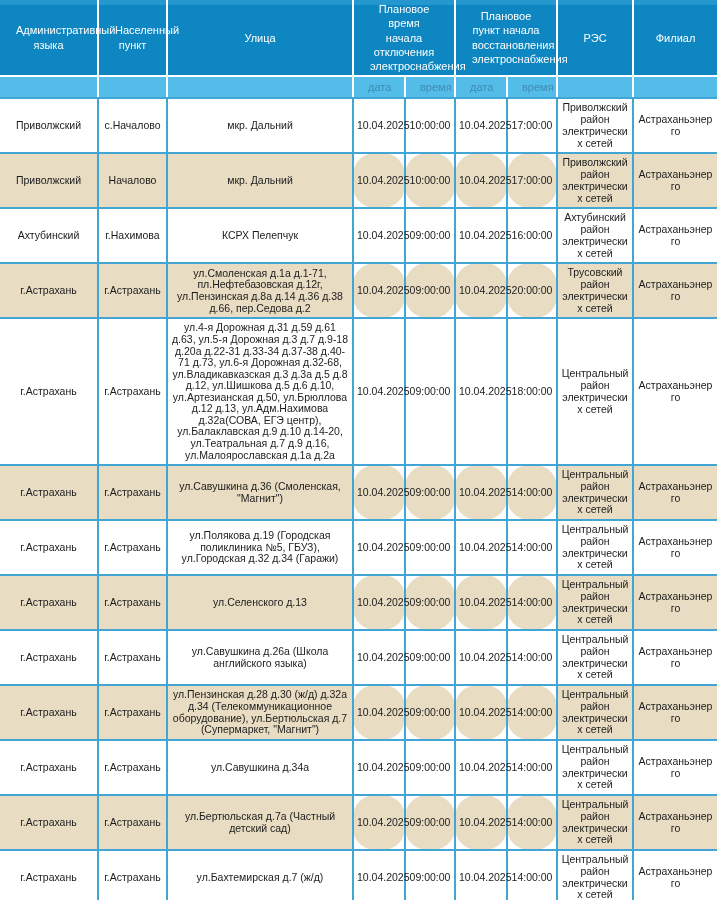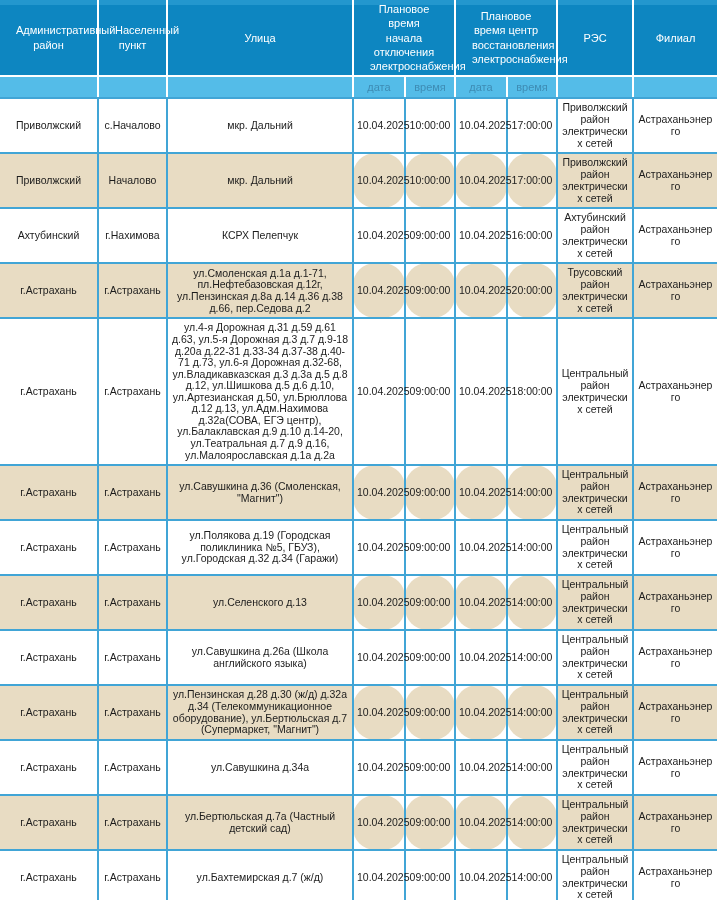--- a/index.html
+++ b/index.html
@@ -26,21 +26,21 @@
   
   thead tr.sub th {
     background: #54bce8;
     color: #3e8cb4;
     font-weight: normal;
     font-size: 11px;
     vertical-align: middle;
     border-right: 2px solid #ffffff;
     border-bottom: 2px solid #41a5d6;
     height: 18px;
-    padding: 1px 8px;
+    padding: 1px 14px;
   }
   thead tr.sub th:last-child { border-right: none; }
 
   tbody td {
     background: #ffffff;
     border-right: 2px solid #41a5d6;
     border-bottom: 2px solid #41a5d6;
     text-align: center;
     vertical-align: middle;
     font-size: 10.5px;
@@ -67,25 +67,25 @@
         <col style="width:186px">
       <col style="width:52px">
         <col style="width:50px">
         <col style="width:52px">
         <col style="width:50px">
       <col style="width:76px">
         <col style="width:84px">
     </colgroup>
     <thead>
       <tr class="main">
-        <th>Административный район</th>
+        <th>Административный языка</th>
         <th>Населенный пункт</th>
         <th>Улица</th>
         <th colspan="2">Плановое время начала отключения электроснабжения</th>
-        <th colspan="2">Плановое время центр восстановления электроснабжения</th>
+        <th colspan="2">Плановое пункт начала восстановления электроснабжения</th>
         <th>РЭС</th>
         <th>Филиал</th>
       </tr>
       <tr class="sub">
         <th></th>
         <th></th>
         <th></th>
         <th>дата</th>
         <th>время</th>
         <th>дата</th>

